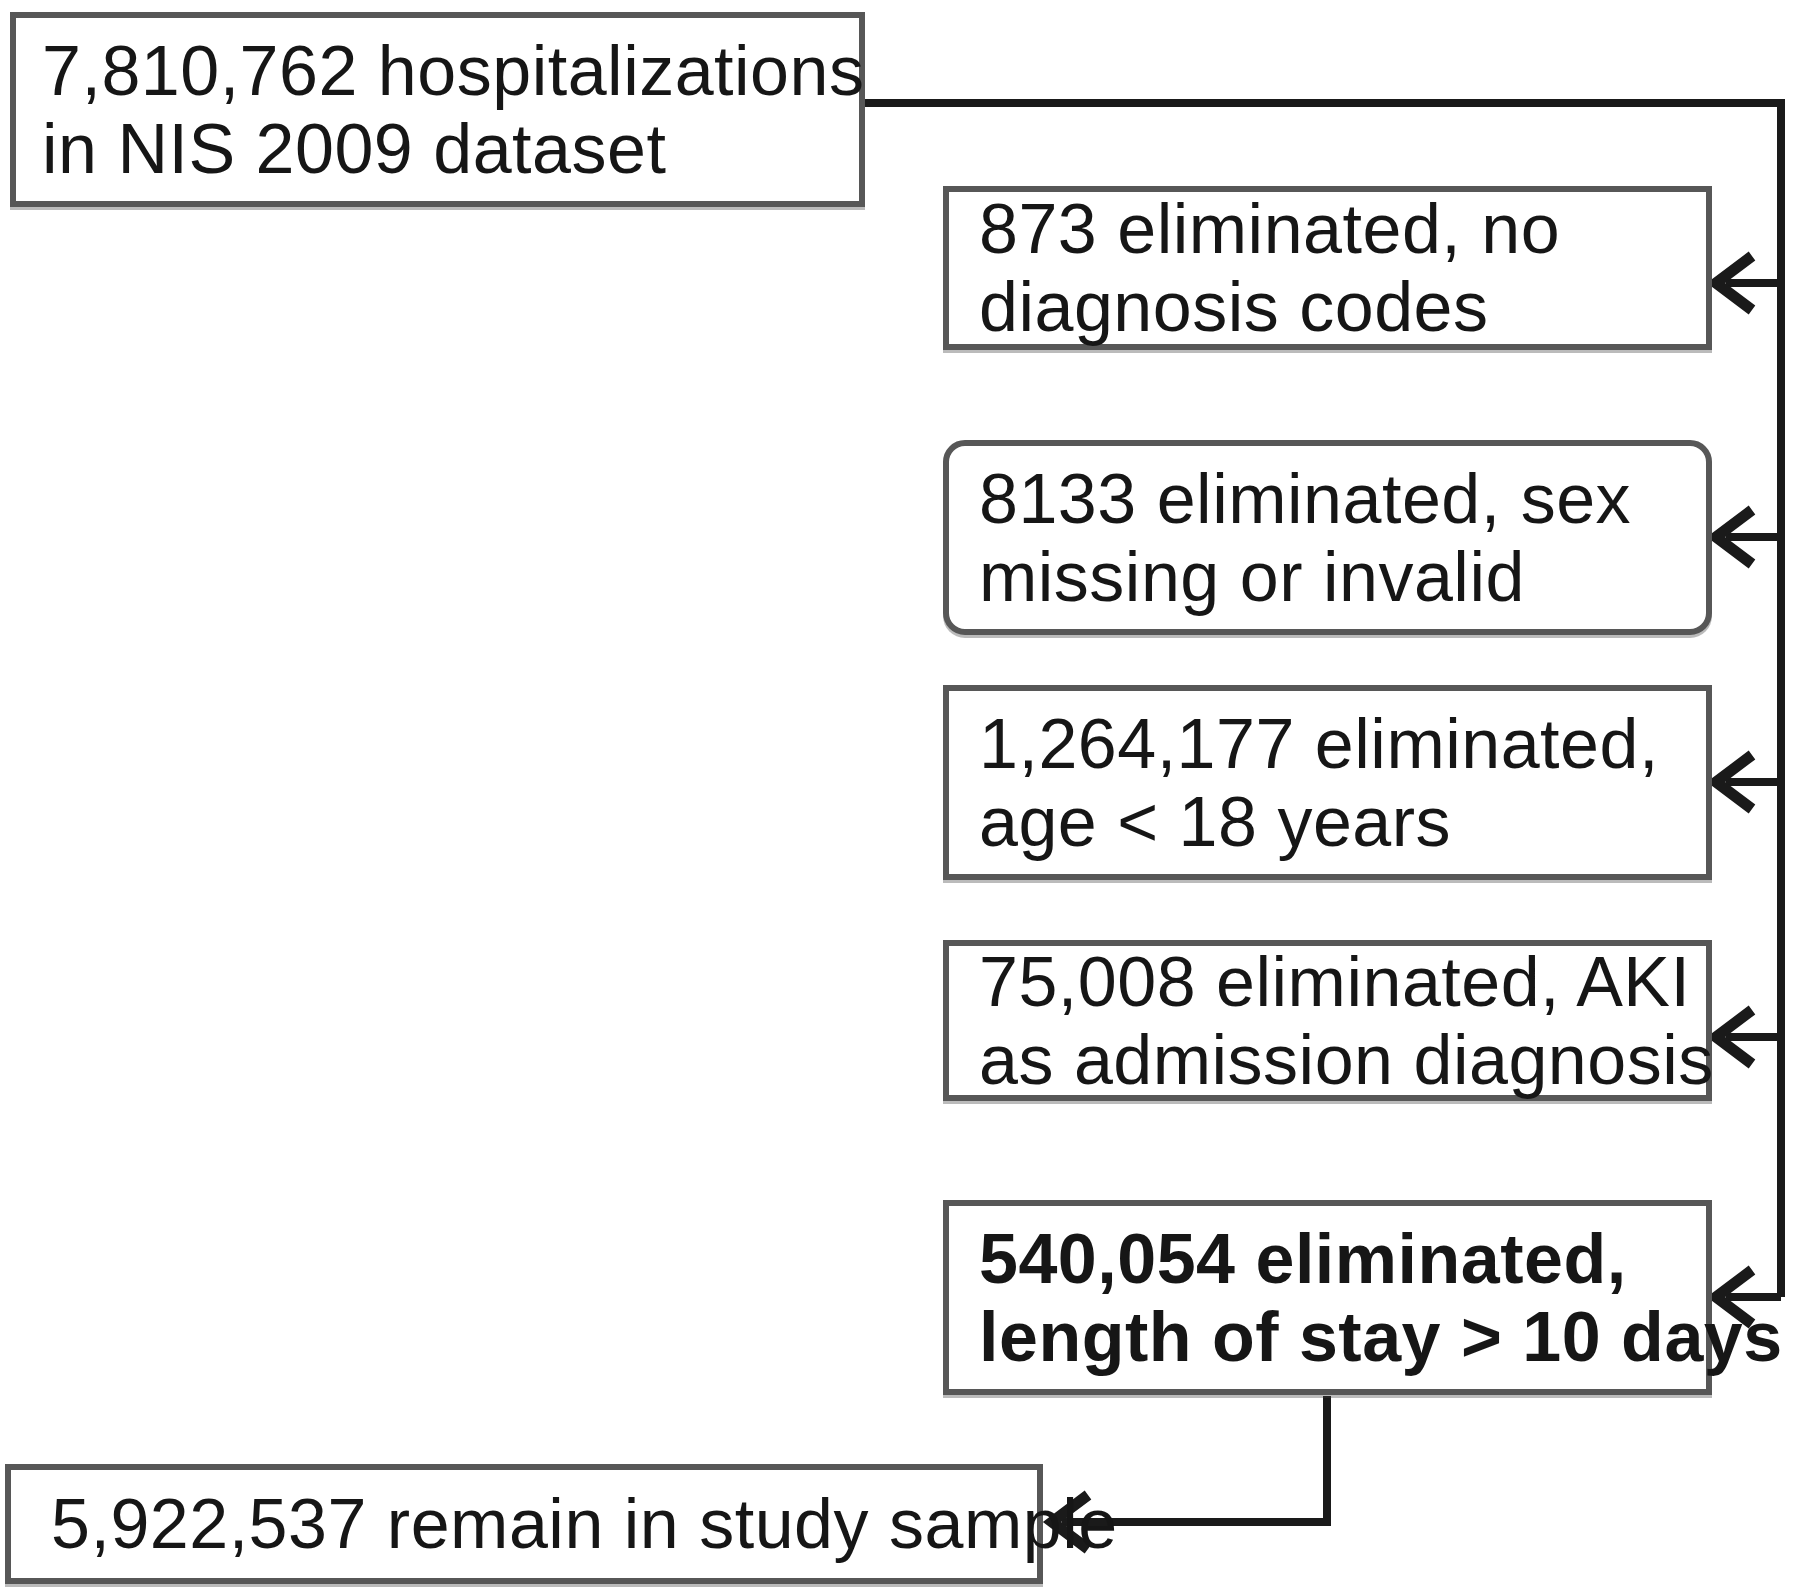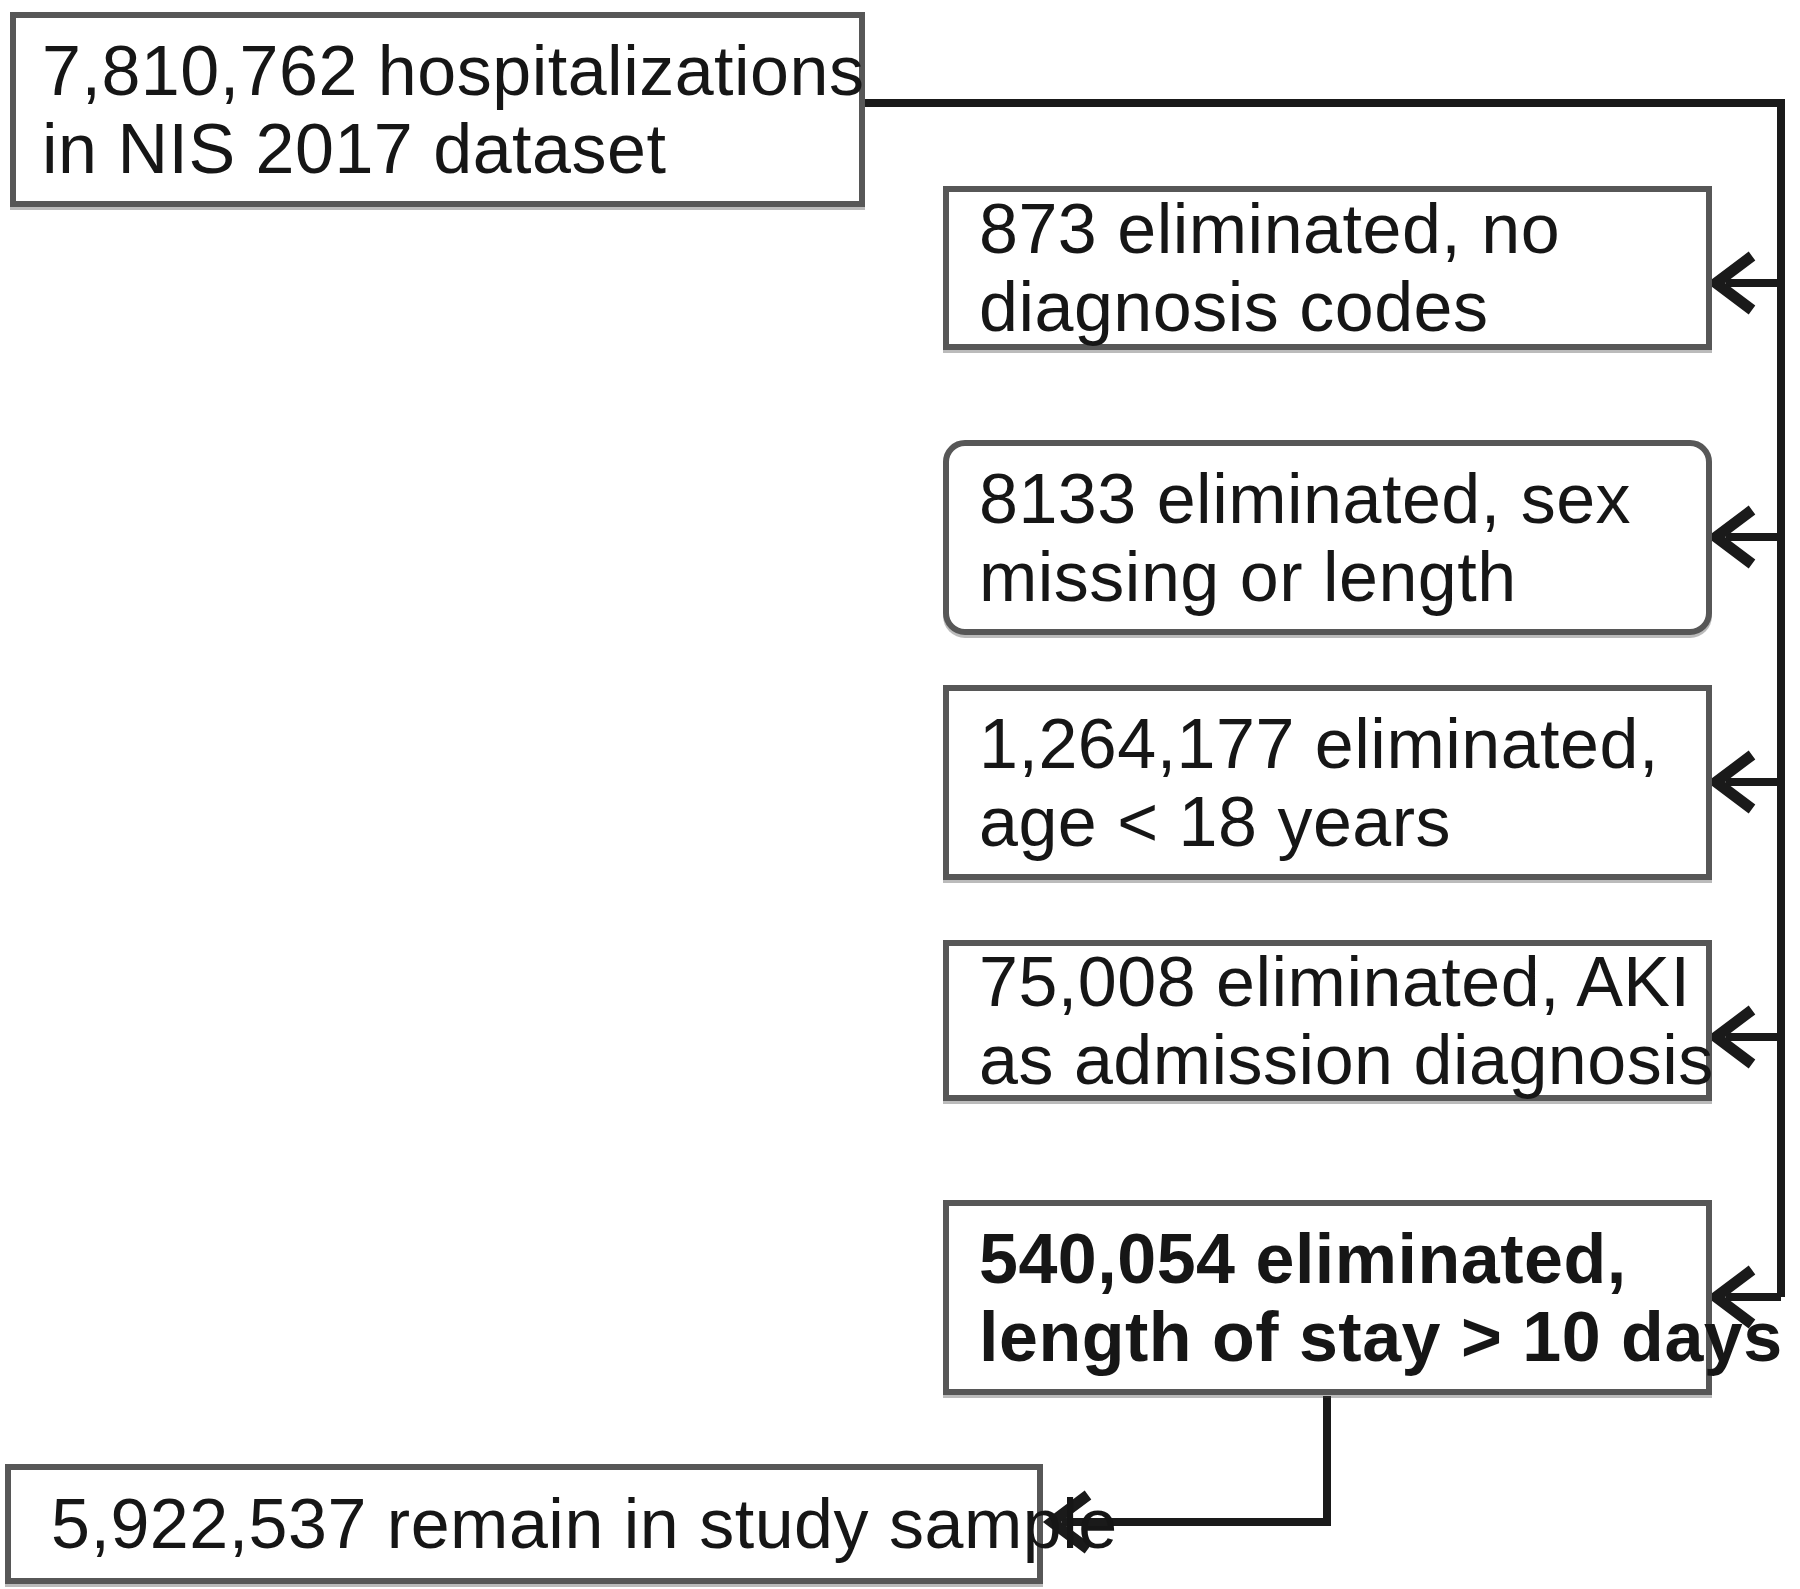--- a/index.html
+++ b/index.html
@@ -65,31 +65,31 @@
     <path d="M1752 755 L1716 782 L1752 809" fill="none" stroke="#1a1a1a" stroke-width="11"></path>
     <path d="M1752 1010 L1716 1037 L1752 1064" fill="none" stroke="#1a1a1a" stroke-width="11"></path>
     <path d="M1752 1270 L1716 1297 L1752 1324" fill="none" stroke="#1a1a1a" stroke-width="11"></path>
 
     <path d="M1327 1396 V1522 H1062" fill="none" stroke="#1a1a1a" stroke-width="8"></path>
     <path d="M1088 1495 L1052 1522 L1088 1549" fill="none" stroke="#1a1a1a" stroke-width="11"></path>
   </svg>
 
   <div class="flow-box box-source">
     <span class="bl">7,810,762 hospitalizations</span>
-    <span class="bl">in NIS 2017 dataset</span>
+    <span class="bl">in NIS 2009 dataset</span>
   </div>
 
   <div class="flow-box box-excl-1">
     <span class="bl">873 eliminated, no</span>
     <span class="bl">diagnosis codes</span>
   </div>
 
   <div class="flow-box box-excl-2">
     <span class="bl">8133 eliminated, sex</span>
-    <span class="bl">missing or length</span>
+    <span class="bl">missing or invalid</span>
   </div>
 
   <div class="flow-box box-excl-3">
     <span class="bl">1,264,177 eliminated,</span>
     <span class="bl">age &lt; 18 years</span>
   </div>
 
   <div class="flow-box box-excl-4">
     <span class="bl">75,008 eliminated, AKI</span>
     <span class="bl">as admission diagnosis</span>

